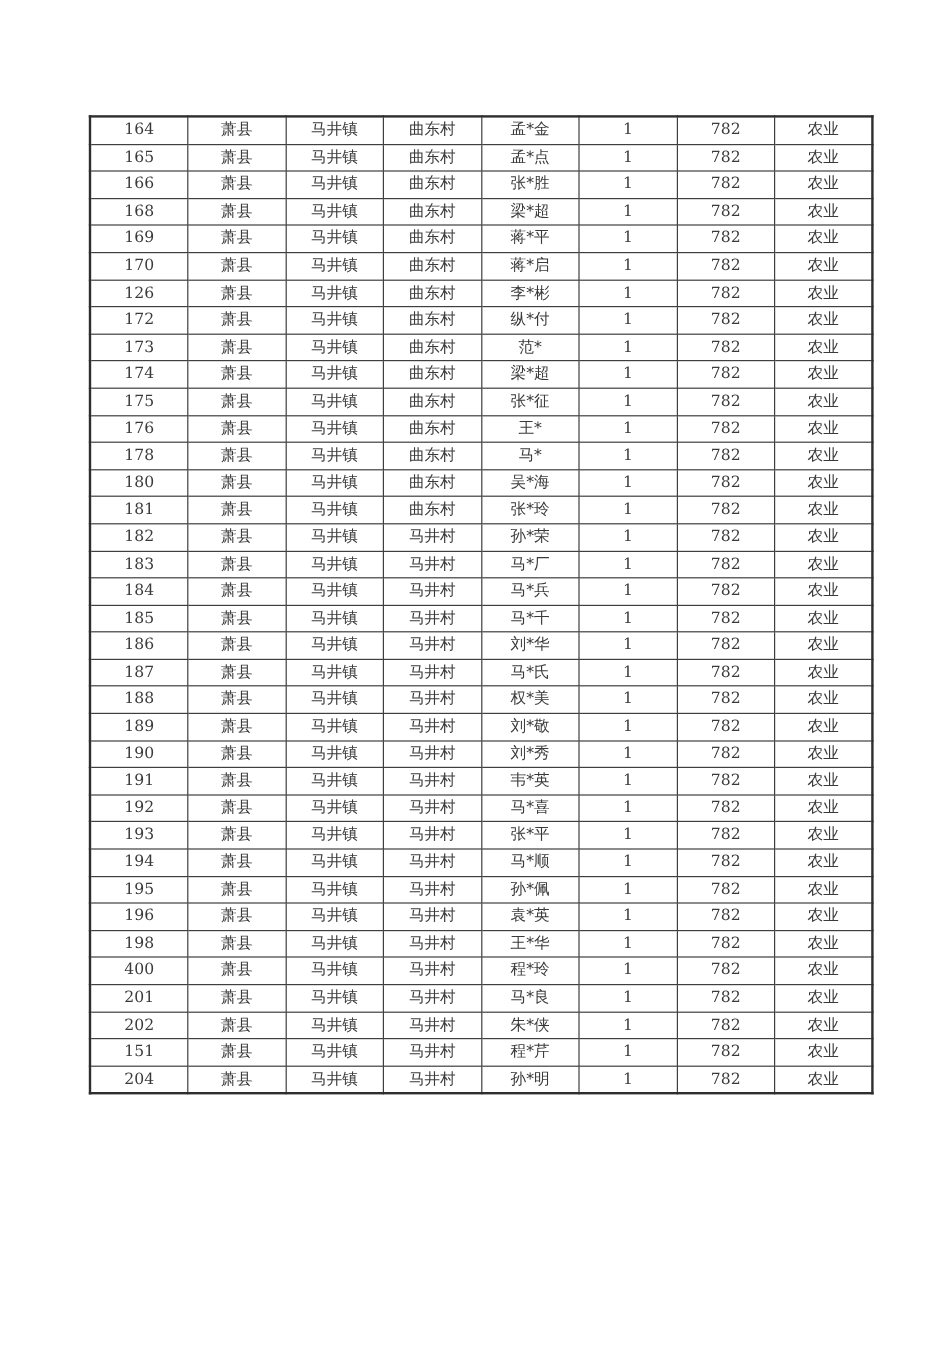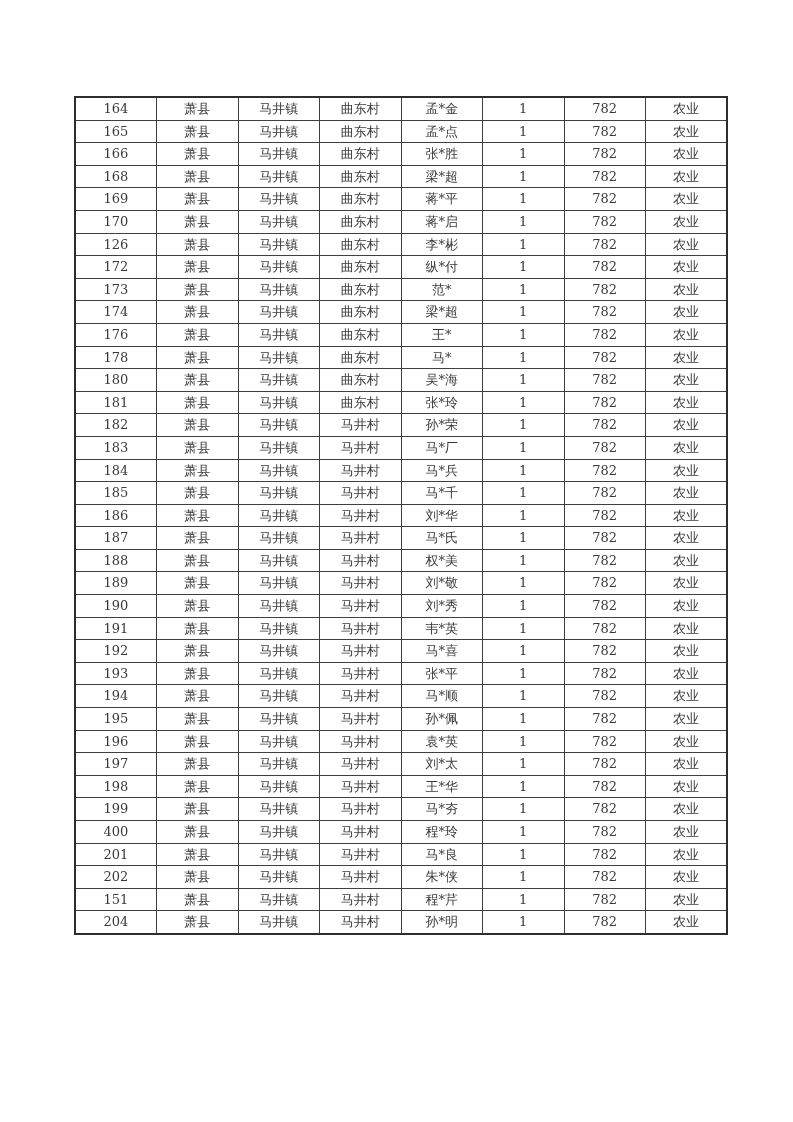--- a/index.html
+++ b/index.html
@@ -137,20 +137,30 @@
           <td>174</td>
           <td>萧县</td>
           <td>马井镇</td>
           <td>曲东村</td>
           <td>梁*超</td>
           <td>1</td>
           <td>782</td>
           <td>农业</td>
         </tr>
         <tr>
+          <td>175</td>
+          <td>萧县</td>
+          <td>马井镇</td>
+          <td>曲东村</td>
+          <td>张*征</td>
+          <td>1</td>
+          <td>782</td>
+          <td>农业</td>
+        </tr>
+        <tr>
           <td>176</td>
           <td>萧县</td>
           <td>马井镇</td>
           <td>曲东村</td>
           <td>王*</td>
           <td>1</td>
           <td>782</td>
           <td>农业</td>
         </tr>
         <tr>
@@ -327,45 +337,25 @@
           <td>196</td>
           <td>萧县</td>
           <td>马井镇</td>
           <td>马井村</td>
           <td>袁*英</td>
           <td>1</td>
           <td>782</td>
           <td>农业</td>
         </tr>
         <tr>
-          <td>197</td>
-          <td>萧县</td>
-          <td>马井镇</td>
-          <td>马井村</td>
-          <td>刘*太</td>
-          <td>1</td>
-          <td>782</td>
-          <td>农业</td>
-        </tr>
-        <tr>
           <td>198</td>
           <td>萧县</td>
           <td>马井镇</td>
           <td>马井村</td>
           <td>王*华</td>
-          <td>1</td>
-          <td>782</td>
-          <td>农业</td>
-        </tr>
-        <tr>
-          <td>199</td>
-          <td>萧县</td>
-          <td>马井镇</td>
-          <td>马井村</td>
-          <td>马*夯</td>
           <td>1</td>
           <td>782</td>
           <td>农业</td>
         </tr>
         <tr>
           <td>400</td>
           <td>萧县</td>
           <td>马井镇</td>
           <td>马井村</td>
           <td>程*玲</td>

